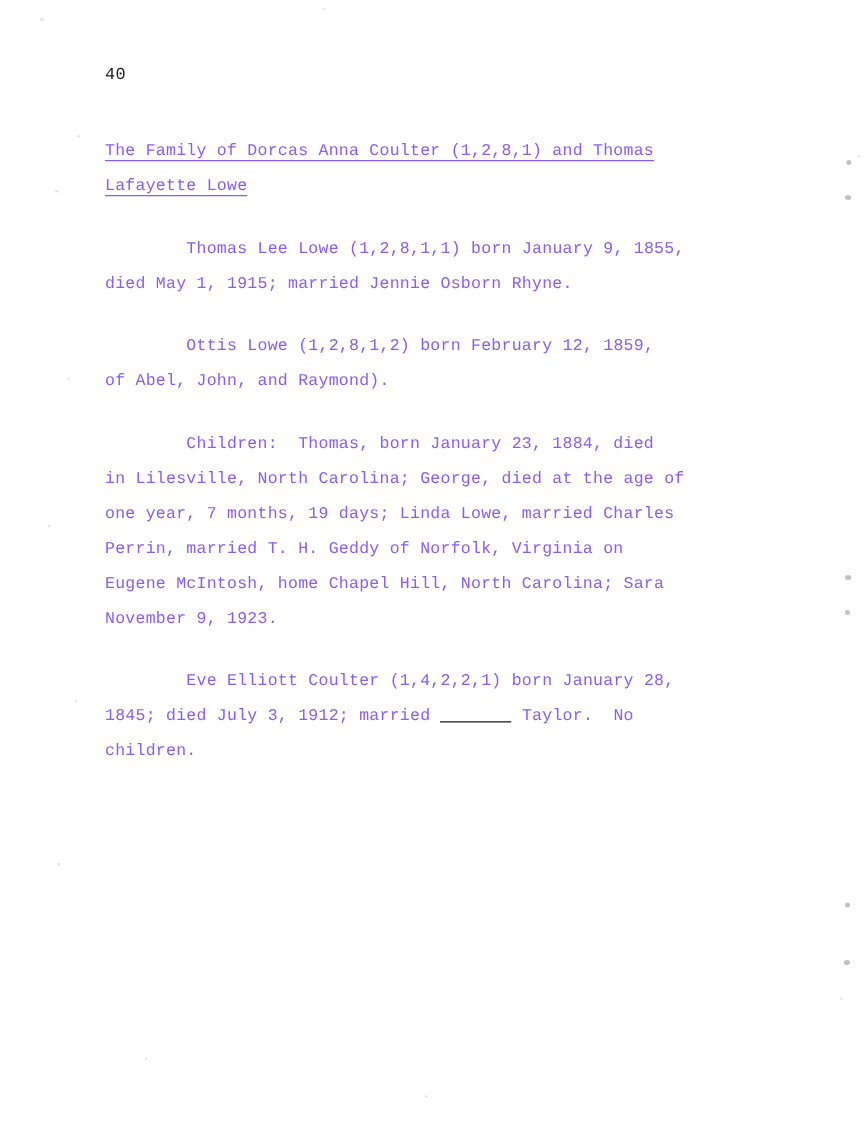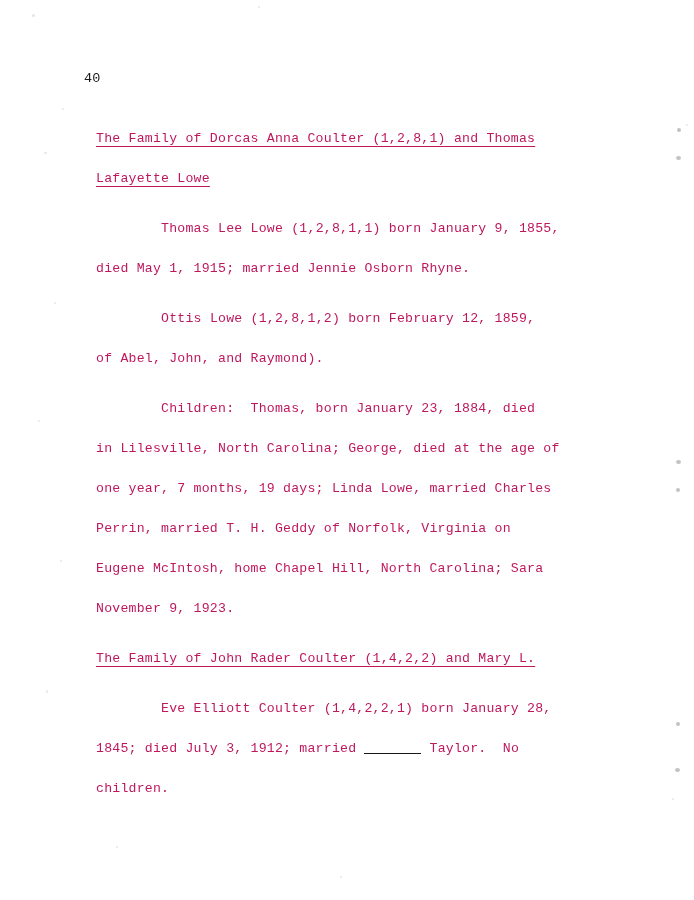--- a/index.html
+++ b/index.html
@@ -23,41 +23,41 @@
     background: #cfcfcf;
     border-radius: 50%;
     opacity: 0.55;
     pointer-events: none;
   }
   .speckle.dark { background: #9a9a9a; opacity: 0.6; }
 
   #content {
     position: absolute;
     left: 84px;
-    top: 70px;
+    top: 52px;
     width: 500px;
   }
 
   .page-number {
     font-size: 13.5px;
     line-height: 17px;
     color: #1b1b1b;
     letter-spacing: 0.2px;
     margin: 0 0 38px 0;
     white-space: pre;
   }
 
   
   .doc-line {
     font-size: 13.2px;
     line-height: 28px;
-    color: #be185d;
+    color: #8b5cf6;
     white-space: pre;
     letter-spacing: 0.22px;
-    margin: 12px;
+    margin: 0;
   }
 
   .heading .doc-line {
     text-decoration: underline;
     text-underline-offset: 4px;
     text-decoration-thickness: 1px;
   }
 
   .heading {
     margin: 0 0 6px 0;
@@ -126,21 +126,20 @@
         </div>
         <div class="para gap-para">
           <div class="doc-line">        Children:  Thomas, born January 23, 1884, died</div>
           <div class="doc-line">in Lilesville, North Carolina; George, died at the age of</div>
           <div class="doc-line">one year, 7 months, 19 days; Linda Lowe, married Charles</div>
           <div class="doc-line">Perrin, married T. H. Geddy of Norfolk, Virginia on</div>
           <div class="doc-line">Eugene McIntosh, home Chapel Hill, North Carolina; Sara</div>
           <div class="doc-line">November 9, 1923.</div>
         </div>
         <div class="heading gap-before-heading">
-          <div class="doc-line">The Family of John Rader Coulter (1,4,2,2) and Mary L.</div>
         </div>
         <div class="para gap-after-heading">
           <div class="doc-line">        <span class="name-underline">Eve Elliott Coulter</span><span> (1,4,2,2,1) born January 28,</span></div>
           <div class="doc-line"><span>1845; died July 3, 1912; married </span><span class="blank-rule"></span><span> Taylor.  No</span></div>
           <div class="doc-line">children.</div>
         </div>
       </div>
   </div>
 
 </div>

